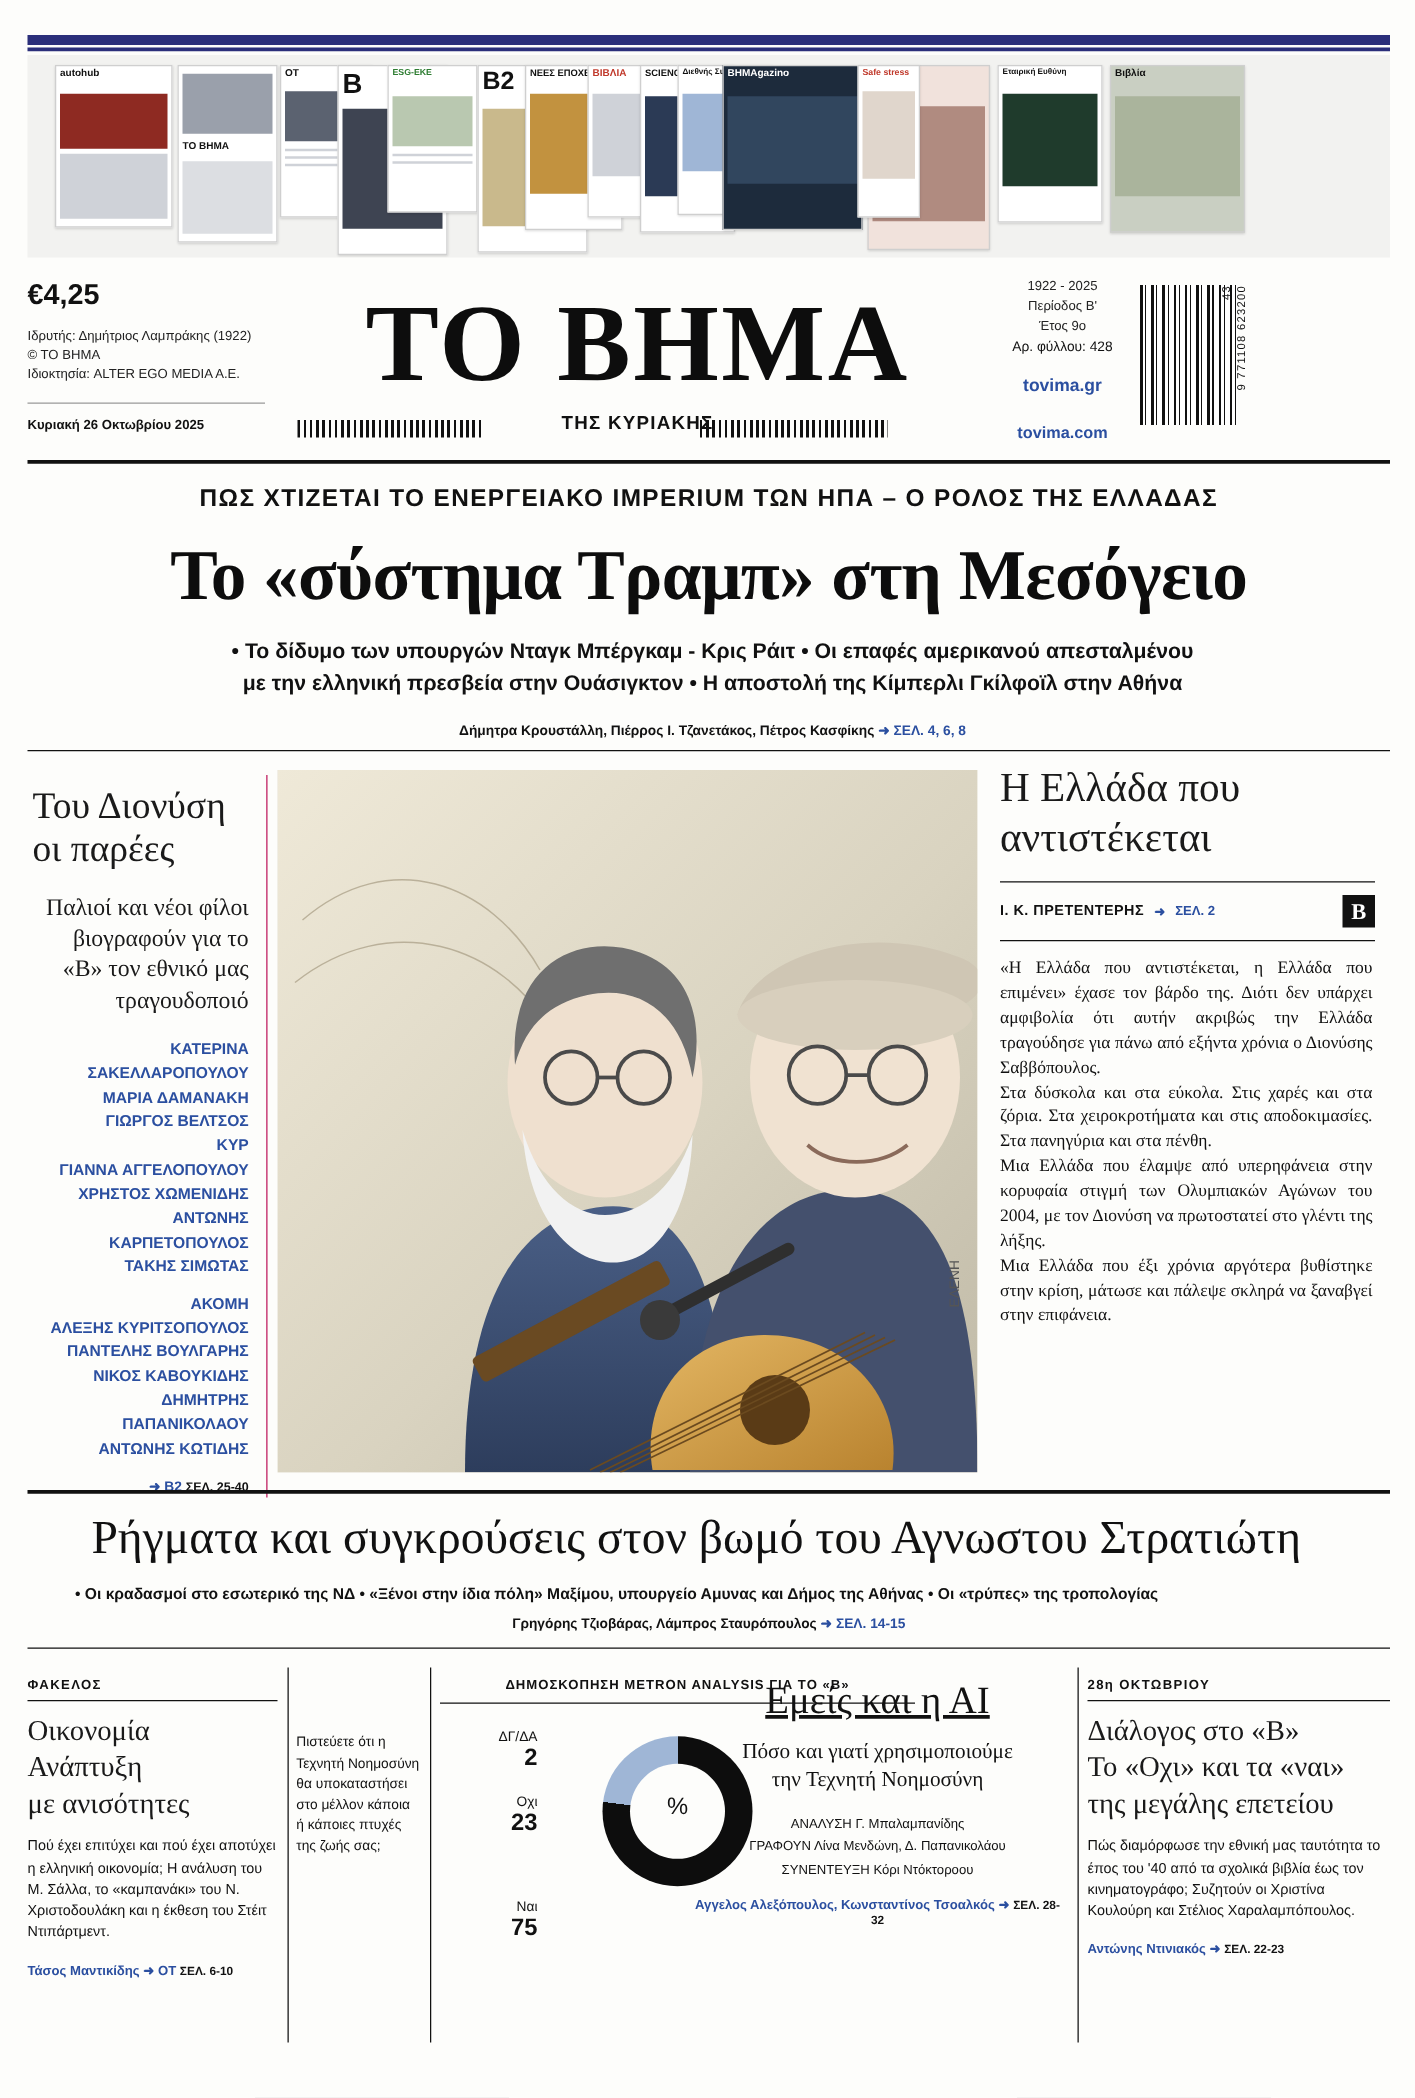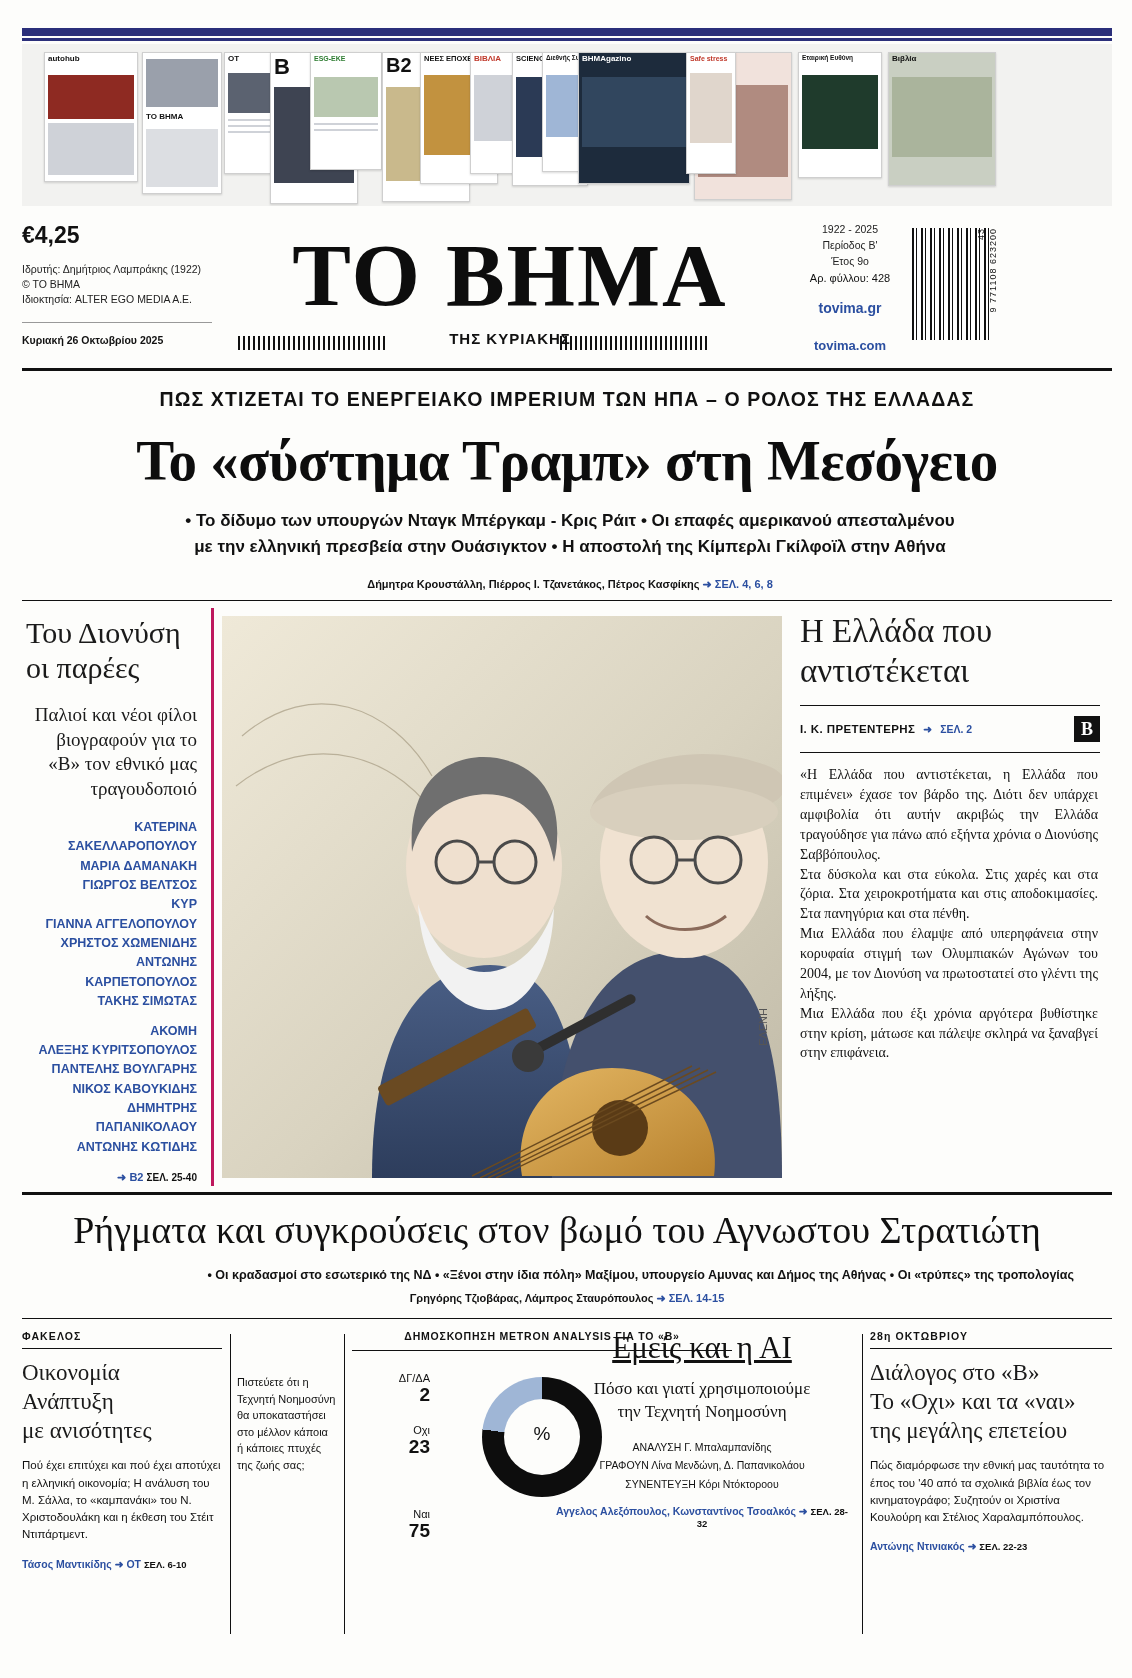--- a/index.html
+++ b/index.html
@@ -51,21 +51,21 @@
      font-family:"Liberation Serif",serif;font-weight:bold;font-size:57px;color:#0d0d0d;letter-spacing:-.5px;}
   .subhead{position:absolute;left:120px;top:508px;width:900px;text-align:center;
      font-size:17px;font-weight:bold;color:#111;line-height:1.55;}
   .byline-lead{position:absolute;left:120px;top:578px;width:900px;text-align:center;font-size:11px;font-weight:bold;color:#111;}
   .byline-lead .sel{color:#2b4fa0;font-weight:bold;}
 
   .rule-2{position:absolute;left:22px;top:600px;width:1090px;height:1px;background:#111;}
 
   
   .mid{position:absolute;left:22px;top:608px;width:1090px;height:578px;}
-  .col-left{position:absolute;left:0;top:0;width:192px;height:578px;border-right:3px solid #be185d;box-sizing:border-box;}
+  .col-left{position:absolute;left:0;top:12px;width:192px;height:578px;border-right:1px solid #be185d;box-sizing:border-box;}
   .dion-title{font-family:"Liberation Serif",serif;font-size:30px;color:#1a1a1a;line-height:1.15;padding:8px 14px 0 4px;}
   .dion-desc{font-family:"Liberation Serif",serif;font-size:19px;color:#1a1a1a;line-height:1.3;padding:18px 14px 0 4px;text-align:right;}
   .names{padding:16px 14px 0 4px;text-align:right;font-size:12.5px;font-weight:bold;color:#2b4fa0;line-height:1.55;}
   .names-more{margin-top:10px;}
   .dion-ref{padding:14px 14px 0 4px;text-align:right;font-size:11px;font-weight:bold;color:#2b4fa0;}
   .dion-ref .sec{color:#111;font-size:10px;}
 
   .col-art{position:absolute;left:200px;top:8px;width:560px;height:562px;overflow:hidden;background:#e8e4d8;}
   .col-right{position:absolute;left:772px;top:0;width:318px;height:578px;}
   .rt-title{font-family:"Liberation Serif",serif;font-size:33px;color:#1a1a1a;line-height:1.2;padding:4px 0 0 6px;}
@@ -75,28 +75,28 @@
   .rt-author .sel{font-size:10.5px;color:#2b4fa0;font-weight:bold;}
   .bbadge{margin-left:auto;margin-right:12px;width:26px;height:26px;background:#111;color:#fff;
      font-family:"Liberation Serif",serif;font-weight:bold;font-size:18px;display:flex;align-items:center;justify-content:center;}
   .rt-rule2{margin:10px 0 0 6px;width:300px;height:1px;background:#111;}
   .rt-body{font-family:Liberation Serif, serif;font-size:14px;line-height:1.42;color:#111;padding:12px 14px 0 6px;text-align:justify;}
 
   
   .rule-3{position:absolute;left:22px;top:1192px;width:1090px;height:3px;background:#111;}
   .h2{position:absolute;left:12px;top:1208px;width:1090px;text-align:center;
      font-family:"Liberation Serif",serif;font-size:38px;color:#111;}
-  .h2sub{position:absolute;left:60px;top:1268px;width:1014px;text-align:right;font-size:12.5px;font-weight:bold;color:#111;}
+  .h2sub{position:absolute;left:60px;top:1268px;width:1014px;text-align:left;font-size:12.5px;font-weight:bold;color:#111;}
   .h2by{position:absolute;left:60px;top:1292px;width:1014px;text-align:center;font-size:11px;font-weight:bold;color:#111;}
   .h2by .sel{color:#2b4fa0;}
   .rule-4{position:absolute;left:22px;top:1318px;width:1090px;height:1px;background:#111;}
 
   
   .bot{position:absolute;left:22px;top:1330px;width:1090px;height:320px;}
-  .bcol{position:absolute;top:0;height:320px;}
+  .bcol{position:absolute;top:12px;height:320px;}
   .b1{left:0;width:200px;}
   .b2{left:215px;width:100px;}
   .b3{left:330px;width:380px;}
   .b4{left:530px;width:300px;}
   .b5{left:848px;width:242px;}
   .vdiv{position:absolute;top:4px;width:1px;height:300px;background:#111;}
   .lbl{font-size:10.5px;font-weight:bold;letter-spacing:1.1px;color:#111;}
   .lbl-rule{margin-top:6px;height:1px;background:#111;}
   .b-title{font-family:Liberation Serif, serif;font-size:23px;color:#1a1a1a;line-height:1.25;margin-top:10px;}
   .b-body{font-size:11.5px;color:#111;line-height:1.5;margin-top:12px;}

